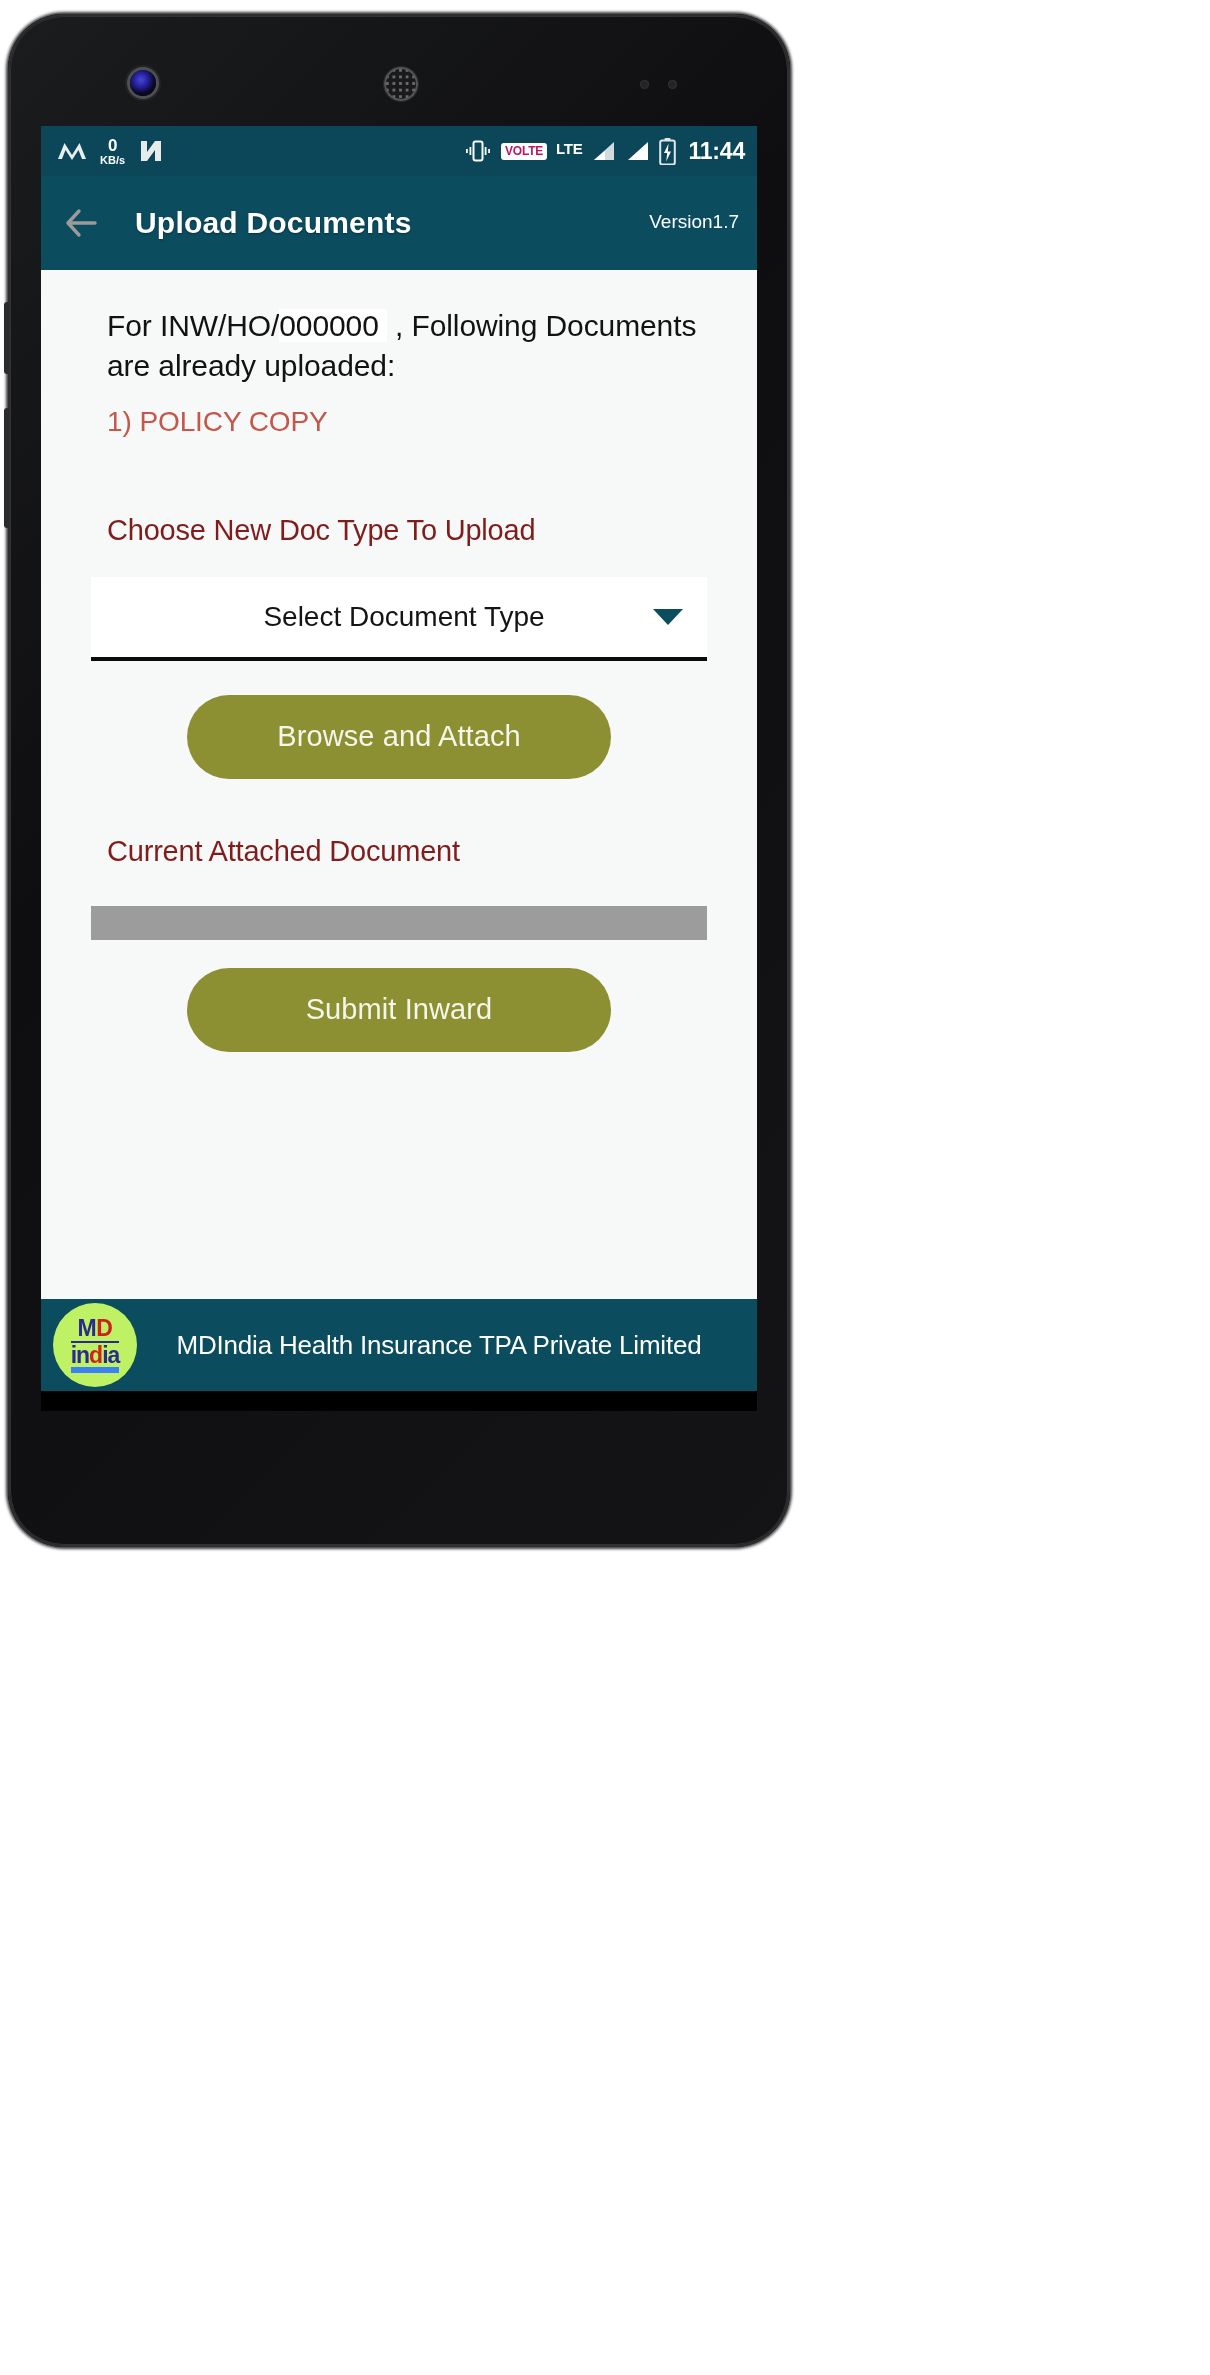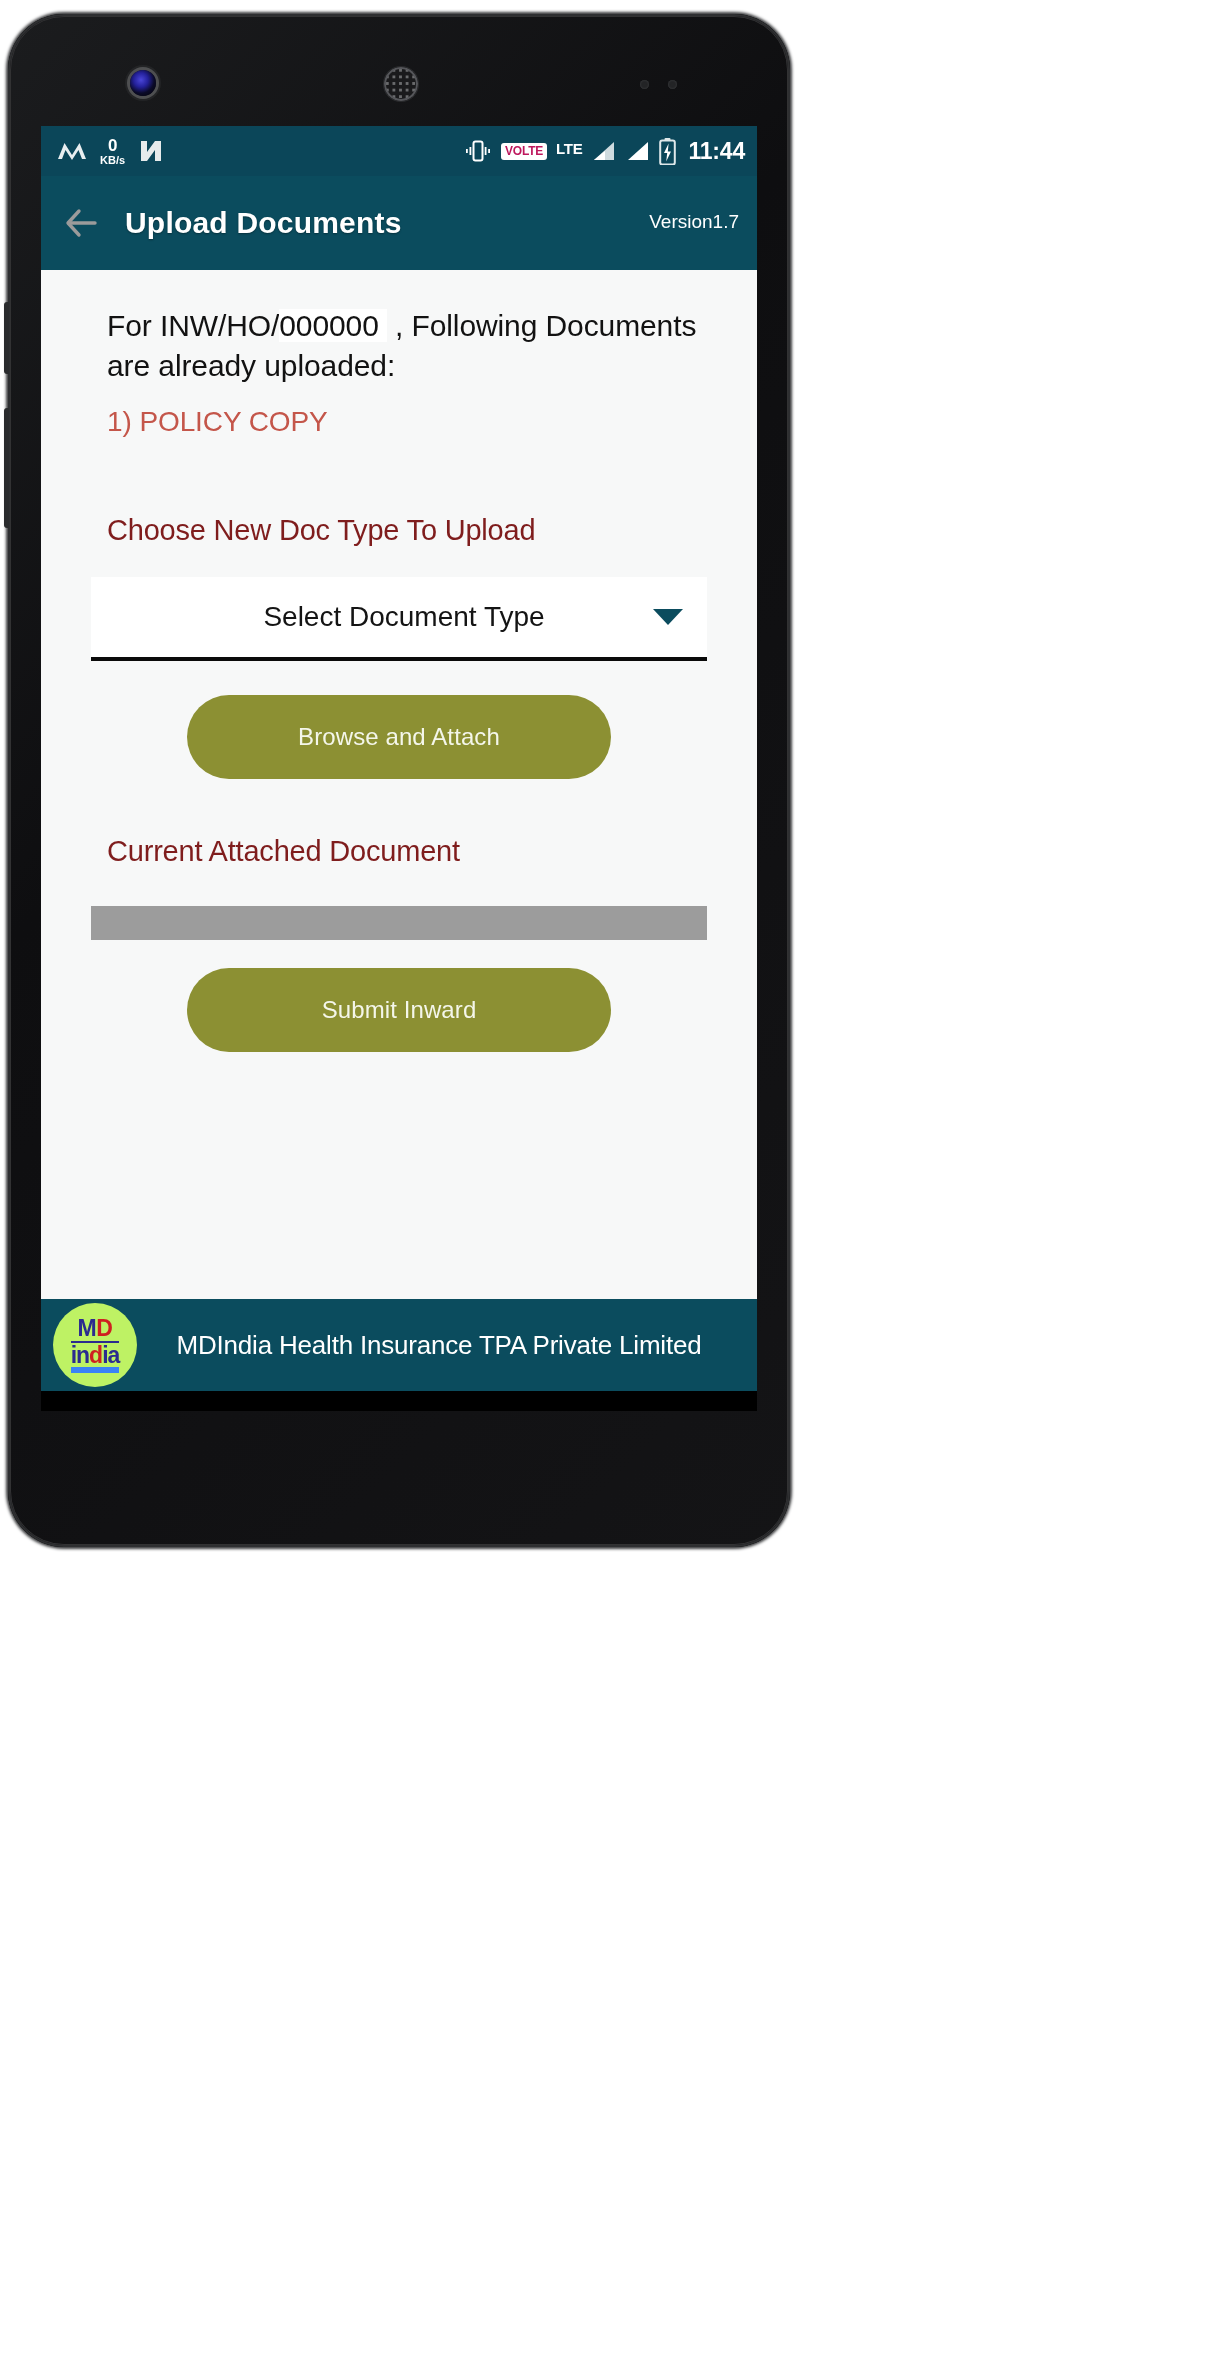--- a/index.html
+++ b/index.html
@@ -117,21 +117,21 @@
   #appbar{
     height:94px; width:100%;
     background:#0b4c5e;
     display:flex; align-items:center;
     padding:0 18px 0 24px;
     position:relative;
   }
   #back-arrow{ width:42px; height:32px; flex:0 0 auto; display:block; }
   #appbar-title{
     color:#ffffff; font-size:30px; font-weight:700;
-    letter-spacing:.2px; margin-left:18px;
+    letter-spacing:.2px; margin-left:28px;
     text-shadow:0 1px 2px rgba(0,0,0,.35);
     flex:1 1 auto;
   }
   #version-label{
     color:#ffffff; font-size:19px; font-weight:400;
     flex:0 0 auto; margin-bottom:2px;
   }
 
   
   #content{
@@ -186,21 +186,21 @@
     border-right:15px solid transparent;
     border-top:16px solid #0b4c5e;
   }
 
   .pill-btn{
     display:block;
     margin:34px auto 0 auto;
     width:424px; height:84px;
     background:#8c9033;
     border:none; border-radius:44px;
-    color:#f4f6ea; font-size:24px; font-weight:400;
+    color:#f4f6ea; font-size:29px; font-weight:400;
     font-family:"Liberation Sans", sans-serif;
     letter-spacing:.1px;
     cursor:pointer;
   }
 
   #current-doc-label{ padding-top:56px; }
 
   .redact-bar{
     margin:38px 50px 0 50px;
     height:34px;

